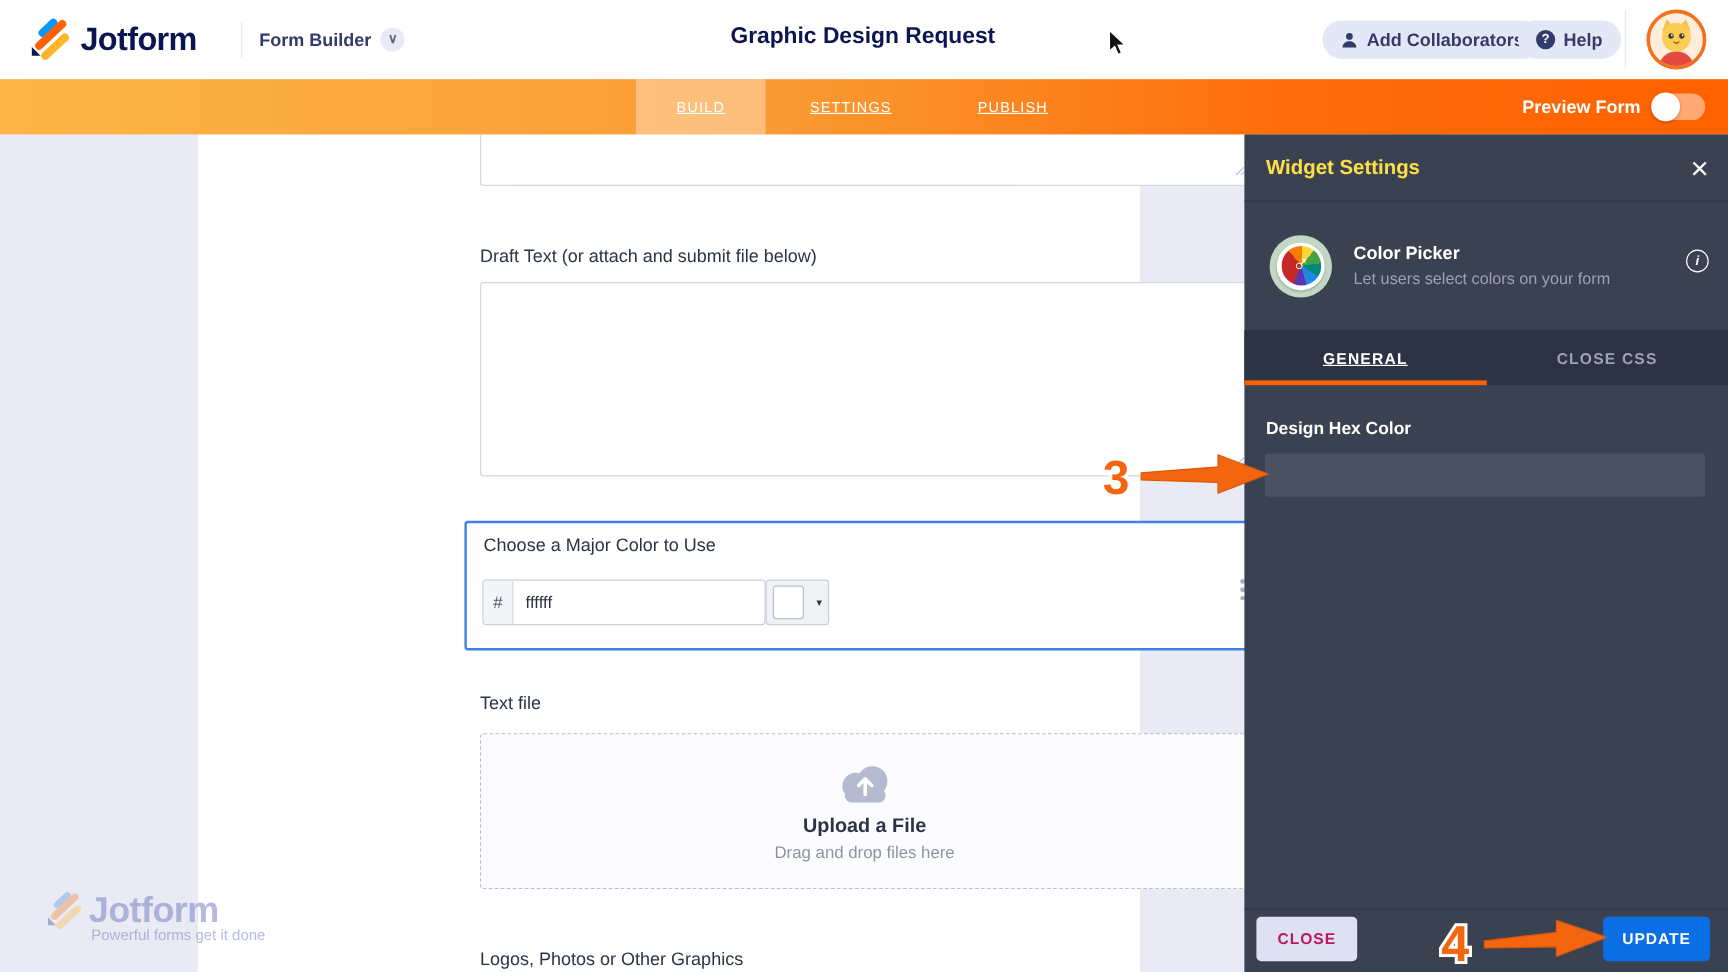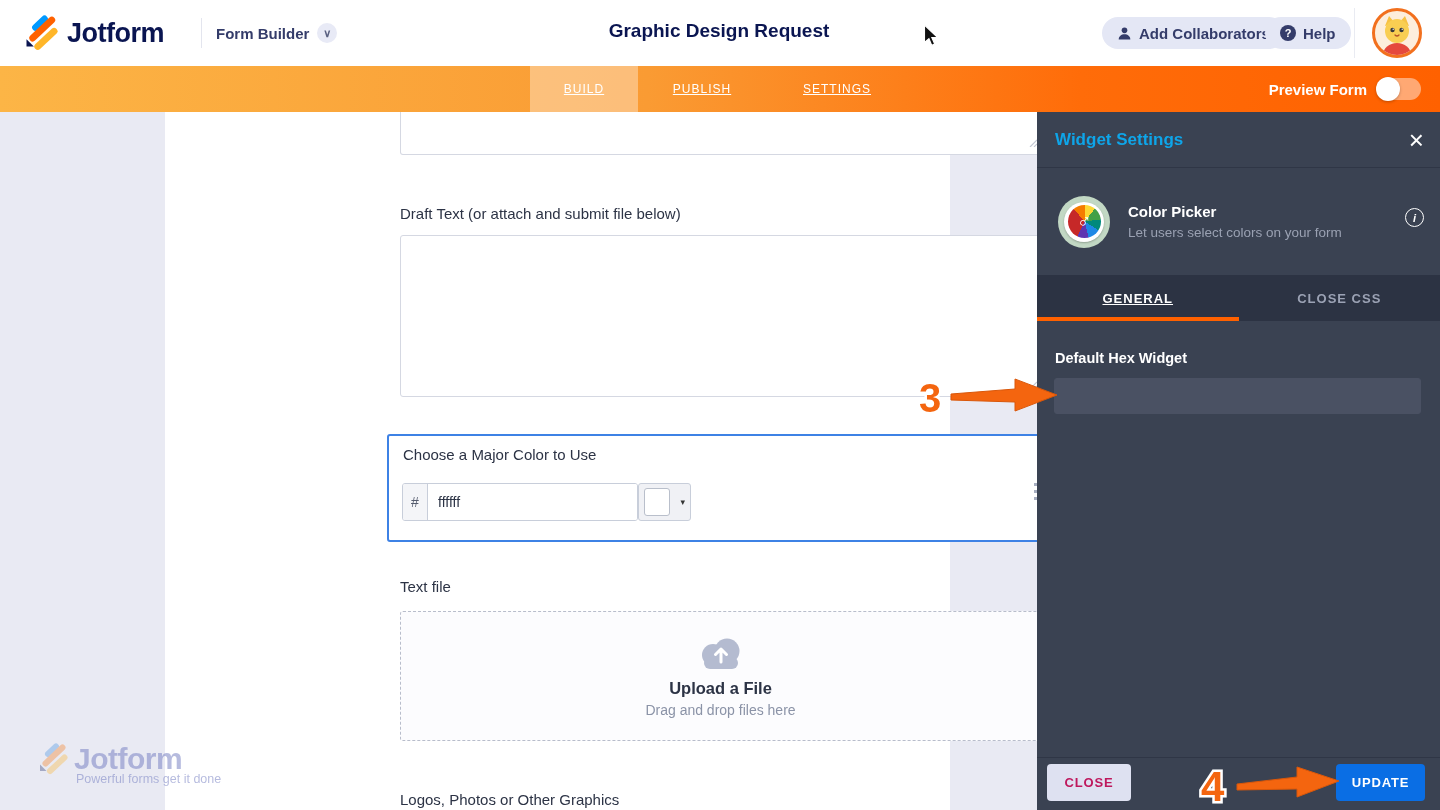--- a/index.html
+++ b/index.html
@@ -68,21 +68,21 @@
   .lbl-logos { left:235px; top:679px; font-weight:400; }
 
   .watermark { position:absolute; left:36px; top:742px; opacity:0.55; }
   .wm-row { display:flex; align-items:center; gap:6px; }
   .wm-text { font-size:30px; font-weight:bold; color:#7B84C4; letter-spacing:-0.5px; }
   .wm-tag { font-size:12.5px; color:#7B84C4; margin:-4px 0 0 40px; }
 
   
   .panel { position:absolute; left:1037px; top:112px; width:403px; height:698px; background:#3A4252; z-index:8; }
   .panel-header { position:absolute; left:0; top:0; width:100%; height:56px; border-bottom:1px solid #2F3646; display:flex; align-items:center; justify-content:space-between; padding:0 16px 0 18px; }
-  .panel-title { color:#0ea5e9; font-size:17px; font-weight:bold; }
+  .panel-title { color:#fde047; font-size:17px; font-weight:bold; }
   .panel-close { color:#fff; font-size:26px; line-height:1; cursor:pointer; font-weight:300; }
   .widget-info { position:absolute; left:0; top:56px; width:100%; height:107px; display:flex; align-items:center; padding:0 16px 0 21px; }
   .widget-icon { width:52px; height:52px; border-radius:50%; background:#C2D8C4; display:flex; align-items:center; justify-content:center; flex:none; }
   .wheel-outer { width:40px; height:40px; border-radius:50%; background:#fff; display:flex; align-items:center; justify-content:center; box-shadow:0 1px 2px rgba(0,0,0,0.25); }
   .wheel { width:33px; height:33px; border-radius:50%; background:conic-gradient(from -40deg, #F57C00 0 12%, #FDD835 12% 22%, #43A047 22% 34%, #00897B 34% 45%, #1E88E5 45% 57%, #5E35B1 57% 68%, #C62828 68% 100%); display:flex; align-items:center; justify-content:center; }
   .wheel .male { color:#fff; font-size:19px; font-weight:bold; transform:translate(0px,-1px); }
   .widget-meta { margin-left:18px; flex:1; }
   .widget-name { color:#fff; font-size:15px; font-weight:600; margin-bottom:5px; }
   .widget-desc { color:#9AA1B2; font-size:13.5px; }
   .info-icon { width:19px; height:19px; border-radius:50%; border:1.5px solid #fff; color:#fff; font-size:11px; font-style:italic; font-weight:bold; display:flex; align-items:center; justify-content:center; cursor:pointer; flex:none; margin-top:-8px; }
@@ -152,22 +152,22 @@
         <circle cx="18.2" cy="18.3" r="0.7" fill="#fff"></circle>
         <circle cx="27.2" cy="18.3" r="0.7" fill="#fff"></circle>
         <path d="M20 24 q2 2 4 0" stroke="#B35328" stroke-width="1.3" fill="none" stroke-linecap="round"></path>
       </svg>
     </div>
   </div>
 
   <div class="nav-bar">
     <div class="nav-tabs">
       <div class="nav-tab tab-build active">BUILD</div>
+      <div class="nav-tab tab-settings">SETTINGS</div>
       <div class="nav-tab tab-publish">PUBLISH</div>
-      <div class="nav-tab tab-settings">SETTINGS</div>
     </div>
     <div class="preview-wrap">
       <span class="preview-label">Preview Form</span>
       <div class="toggle">
         <div class="knob"></div>
       </div>
     </div>
   </div>
 
   <div class="form-canvas">
@@ -283,21 +283,21 @@
       </div>
       <div class="info-icon">i</div>
     </div>
 
     <div class="panel-tabs">
       <div class="panel-tab active">GENERAL</div>
       <div class="panel-tab">CLOSE CSS</div>
     </div>
 
     <div class="panel-body">
-      <div class="hex-label">Default Hex Widget</div>
+      <div class="hex-label">Design Hex Color</div>
       <input class="hex-field" type="text" value="" style="">
     </div>
 
     <div class="panel-footer">
       <button class="btn-close">CLOSE</button>
       <button class="btn-update">UPDATE</button>
     </div>
   </div>
 
   <div class="annot annot-3">

